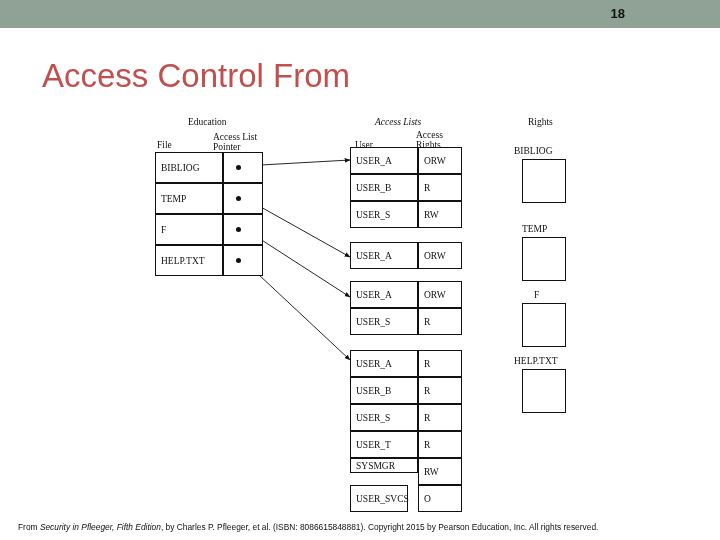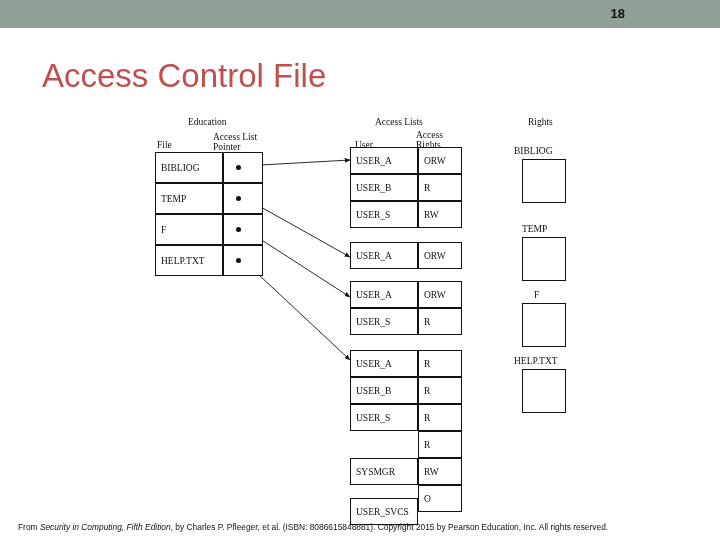--- a/index.html
+++ b/index.html
@@ -49,40 +49,40 @@
     font-family:"Liberation Sans", sans-serif;
     font-size:8.4px;color:#111;white-space:nowrap;
   }
   .footer i{font-style:italic;}
 </style>
 </head>
 <body>
 
 <div class="topbar"></div>
 <div class="slide-number">18</div>
-<div class="title">Access Control File</div>
+<div class="title">Access Control From</div>
 
 <div class="diagram">
 
   <svg class="arrows">
     <defs>
       <marker id="ah" markerWidth="7" markerHeight="7" refX="6" refY="2.6" orient="auto">
         <path d="M0,0 L6.5,2.6 L0,5.2 z" fill="#111"></path>
       </marker>
     </defs>
     <line x1="93" y1="54" x2="200" y2="48" stroke="#111" stroke-width="0.9" marker-end="url(#ah)"></line>
     <line x1="93" y1="85" x2="200" y2="145" stroke="#111" stroke-width="0.9" marker-end="url(#ah)"></line>
     <line x1="93" y1="116" x2="200" y2="185" stroke="#111" stroke-width="0.9" marker-end="url(#ah)"></line>
     <line x1="93" y1="148" x2="200" y2="248" stroke="#111" stroke-width="0.9" marker-end="url(#ah)"></line>
   </svg>
 
   <div class="lbl" style="left:38px;top:5px;">Education</div>
   <div class="lbl" style="left:7px;top:28px;">File</div>
   <div class="lbl" style="left:63px;top:20px;width:62px;white-space:normal;line-height:10px;text-align:left;">Access List<br>Pointer</div>
-  <div class="lbl" style="left:225px;top:5px;">Access Lists</div>
+  <div class="lbl" style="left:225px;top:5px;font-style:italic;">Access Lists</div>
   <div class="lbl" style="left:205px;top:28px;">User</div>
   <div class="lbl" style="left:266px;top:18px;width:40px;white-space:normal;line-height:10px;">Access<br>Rights</div>
   <div class="lbl" style="left:378px;top:5px;">Rights</div>
 
   <div class="cell" style="left:5px;top:40px;width:68px;height:31px;">BIBLIOG</div>
   <div class="box" style="left:73px;top:40px;width:40px;height:31px;"></div>
   <div class="dot" style="left:86px;top:53px;"></div>
 
   <div class="cell" style="left:5px;top:71px;width:68px;height:31px;">TEMP</div>
   <div class="box" style="left:73px;top:71px;width:40px;height:31px;"></div>
@@ -110,33 +110,34 @@
   <div class="cell" style="left:268px;top:169px;width:44px;height:27px;">ORW</div>
   <div class="cell" style="left:200px;top:196px;width:68px;height:27px;">USER_S</div>
   <div class="cell" style="left:268px;top:196px;width:44px;height:27px;">R</div>
 
   <div class="cell" style="left:200px;top:238px;width:68px;height:27px;">USER_A</div>
   <div class="cell" style="left:268px;top:238px;width:44px;height:27px;">R</div>
   <div class="cell" style="left:200px;top:265px;width:68px;height:27px;">USER_B</div>
   <div class="cell" style="left:268px;top:265px;width:44px;height:27px;">R</div>
   <div class="cell" style="left:200px;top:292px;width:68px;height:27px;">USER_S</div>
   <div class="cell" style="left:268px;top:292px;width:44px;height:27px;">R</div>
+  <div class="cell" style="left:200px;top:319px;width:68px;height:27px;">USER_T</div>
   <div class="cell" style="left:268px;top:319px;width:44px;height:27px;">R</div>
-  <div class="cell" style="left:200px;top:346px;width:68px;height:27px;">SYSMGR</div>
+  <div class="cell" style="left:200px;top:346px;width:68px;height:15px;">SYSMGR</div>
   <div class="cell" style="left:268px;top:346px;width:44px;height:27px;">RW</div>
-  <div class="cell" style="left:200px;top:373px;width:68px;height:27px;margin-top:13px;">USER_SVCS</div>
+  <div class="cell" style="left:200px;top:373px;width:58px;height:27px;">USER_SVCS</div>
   <div class="cell" style="left:268px;top:373px;width:44px;height:27px;">O</div>
 
   <div class="lbl" style="left:364px;top:34px;">BIBLIOG</div>
   <div class="box" style="left:372px;top:47px;width:44px;height:44px;"></div>
 
   <div class="lbl" style="left:372px;top:112px;">TEMP</div>
   <div class="box" style="left:372px;top:125px;width:44px;height:44px;"></div>
 
   <div class="lbl" style="left:384px;top:178px;">F</div>
   <div class="box" style="left:372px;top:191px;width:44px;height:44px;"></div>
 
   <div class="lbl" style="left:364px;top:244px;">HELP.TXT</div>
   <div class="box" style="left:372px;top:257px;width:44px;height:44px;"></div>
 
 </div>
 
-<div class="footer"><span>From </span><i>Security in Computing, Fifth Edition</i><span>, by Charles P. Pfleeger, et al. (ISBN: 8086615848881). Copyright 2015 by Pearson Education, Inc. All rights reserved.</span></div>
+<div class="footer"><span>From </span><i>Security in Pfleeger, Fifth Edition</i><span>, by Charles P. Pfleeger, et al. (ISBN: 8086615848881). Copyright 2015 by Pearson Education, Inc. All rights reserved.</span></div>
 
 </body></html>

